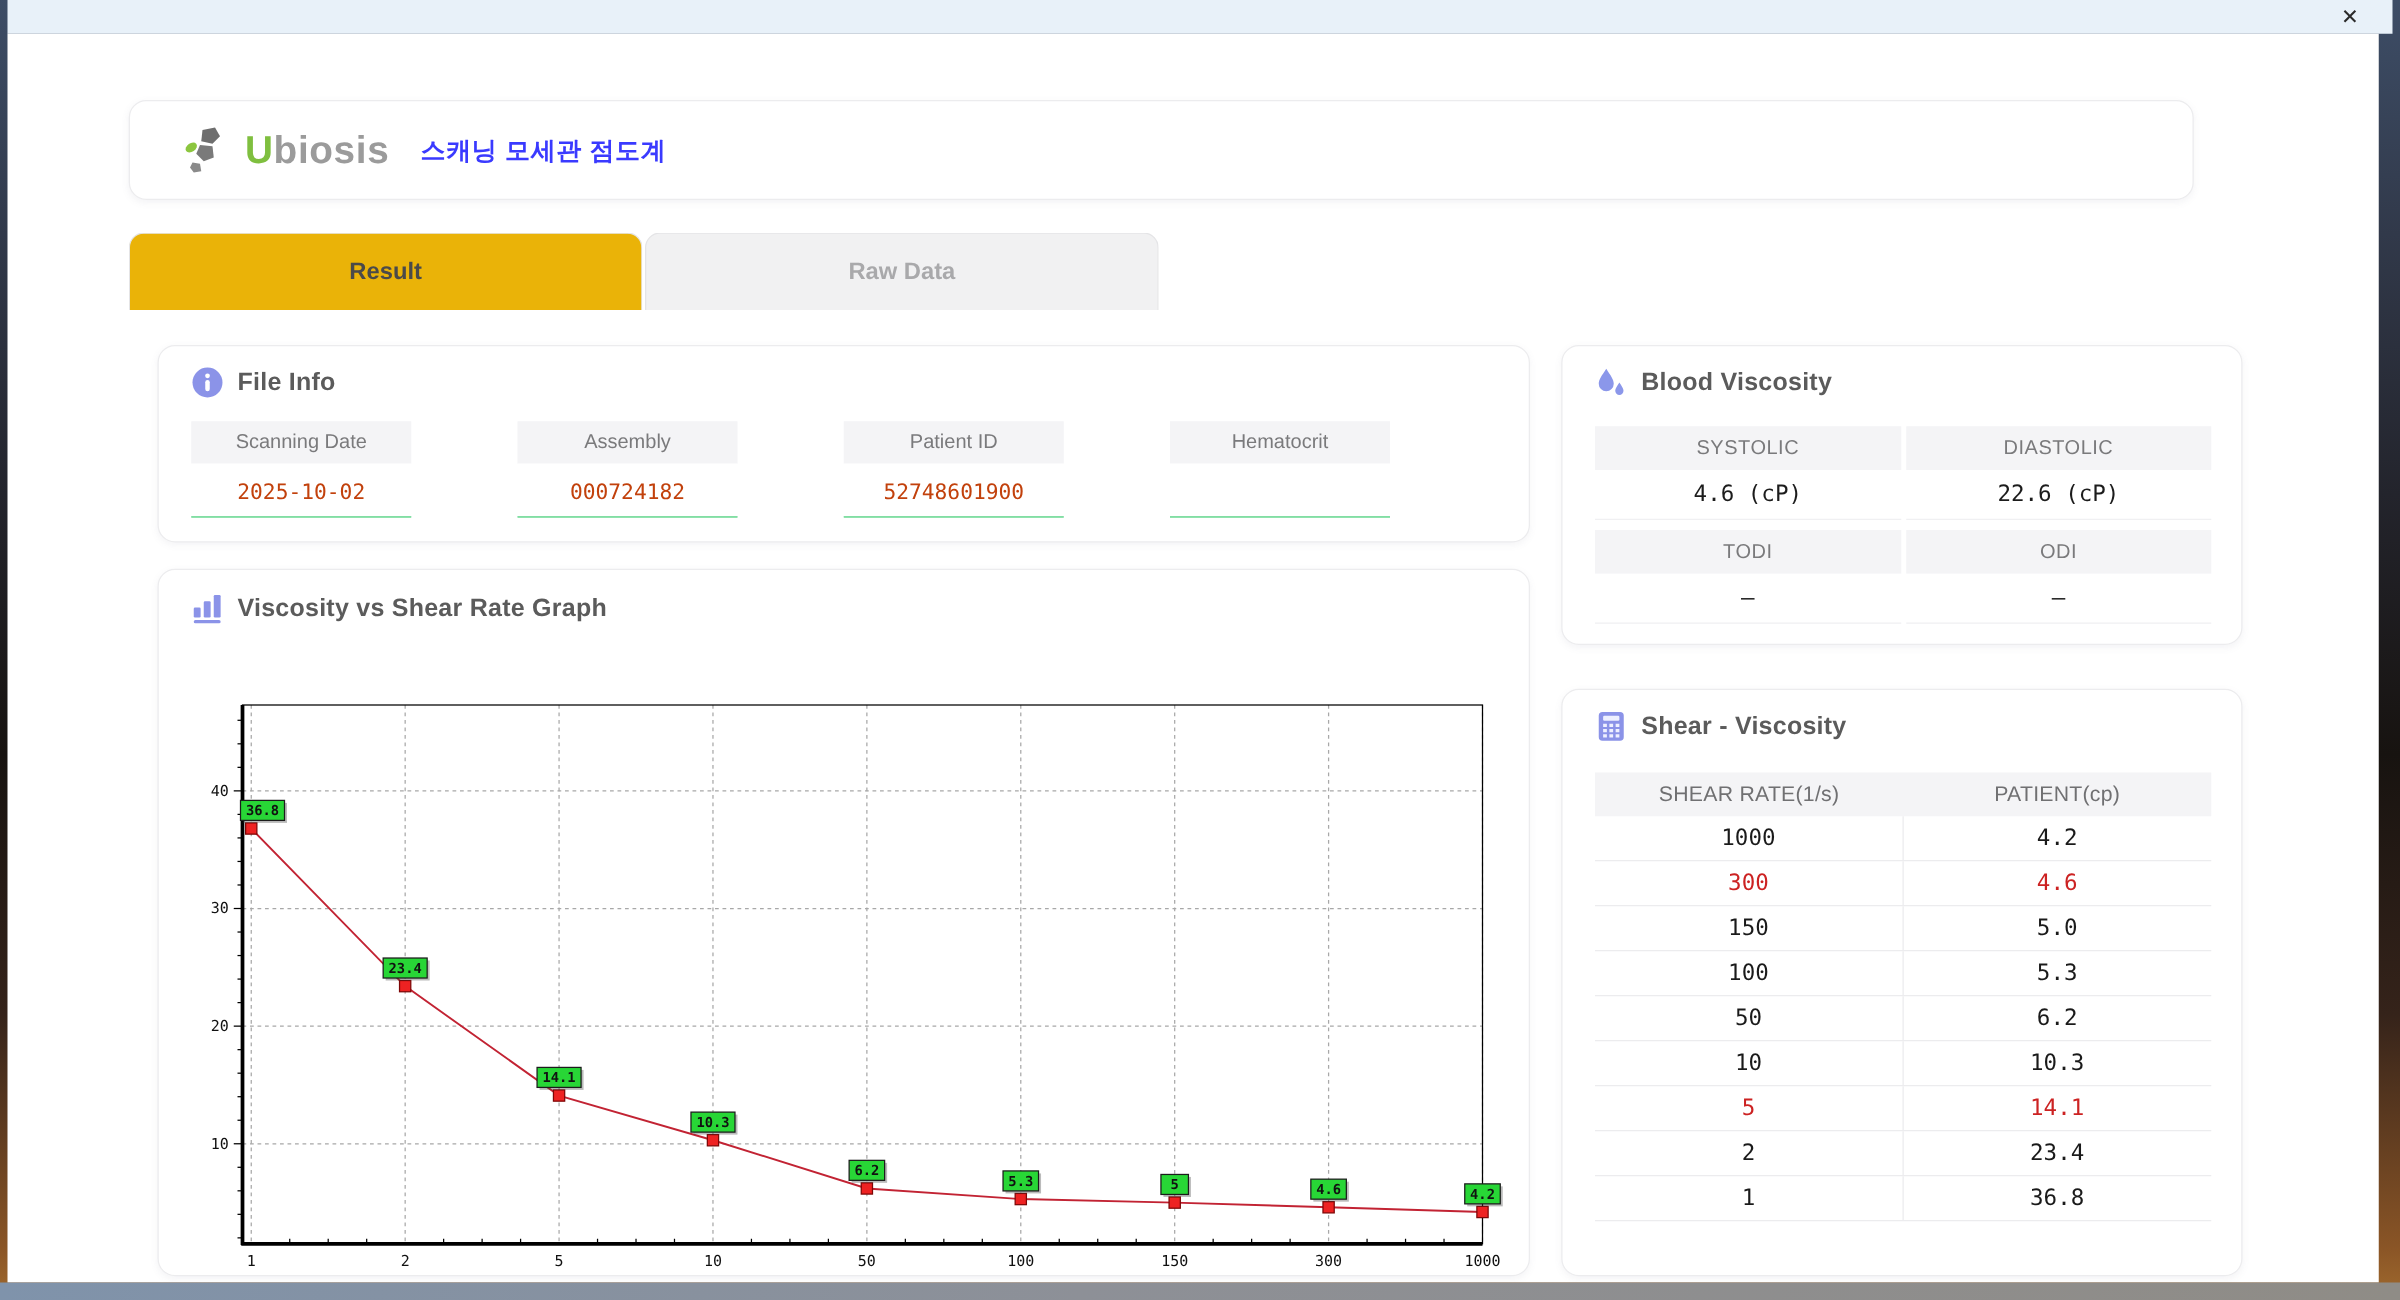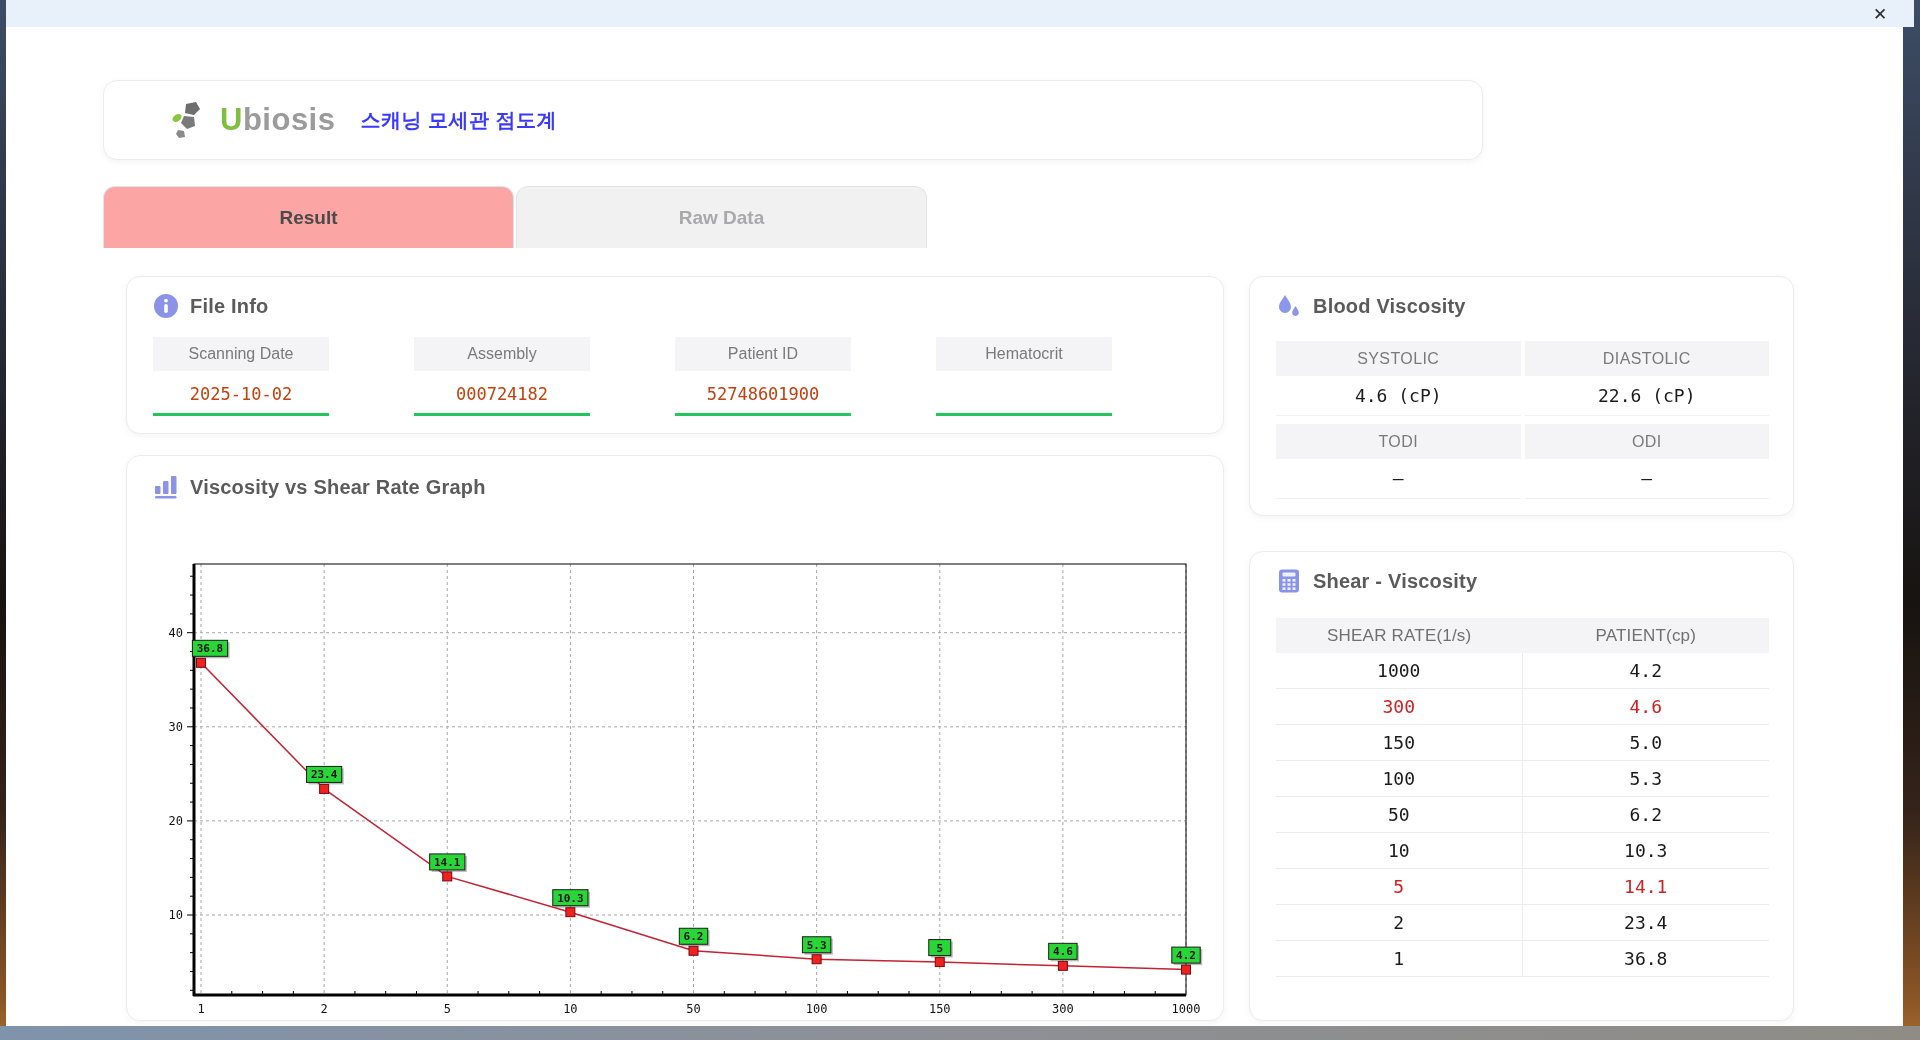--- a/index.html
+++ b/index.html
@@ -16,44 +16,44 @@
   .close-btn { position:absolute; right:24px; top:4px; width:20px; height:20px; font-size:17px; color:#2b2b2b;
                display:flex; align-items:center; justify-content:center; cursor:default; }
   .window { position:absolute; left:6px; top:27px; right:17px; height:999px; background:#ffffff; }
   .bottombar { position:absolute; left:0; right:0; bottom:0; height:14px;
                background:linear-gradient(90deg,#7f93ab 0%,#8d9097 45%,#8f8c86 100%); }
 
   .card { position:absolute; background:#fff; border:1px solid #ececee; border-radius:14px;
           box-shadow:0 2px 6px rgba(120,120,140,0.08); }
 
   
-  .header-card { left:97px; top:53px; width:1380px; height:80px; display:flex; align-items:center; padding-left:66px; }
+  .header-card { left:97px; top:53px; width:1652px; height:80px; display:flex; align-items:center; padding-left:42px; }
   .logo { display:flex; align-items:center; gap:6px; }
   .logo-text { font-size:31px; font-weight:bold; letter-spacing:0.5px; }
   .logo-u { color:#7fbf3f; }
   .logo-rest { color:#9b9b9b; font-weight:600; }
   .app-title { margin-left:25px; color:#3a3aff; font-size:20px; font-weight:bold; letter-spacing:0.5px; }
 
   
   .tabs { position:absolute; left:97px; top:159px; height:62px; display:flex; }
   .tab { width:411px; height:62px; display:flex; align-items:center; justify-content:center;
          font-size:19px; font-weight:bold; border:1px solid #e4e4e6; border-bottom:none;
          border-radius:12px 12px 0 0; cursor:default; }
-  .tab.active { background:#fca5a5; color:#4a4a4a; z-index:2; }
+  .tab.active { background:#eab308; color:#4a4a4a; z-index:2; }
   .tab.inactive { background:#f1f1f2; color:#a9a9ab; margin-left:2px; }
 
   
   .sec-head { position:absolute; display:flex; align-items:center; gap:11px; }
   .sec-head .txt { font-size:20px; font-weight:bold; color:#5b5b5b; letter-spacing:0.2px; }
   .icon-badge { width:26px; height:26px; display:flex; align-items:center; justify-content:center; }
 
   
   .file-card { left:120px; top:249px; width:1098px; height:158px;padding-left:45px; }
   .fields { position:absolute; left:26px; top:60px; display:grid; grid-template-columns:repeat(4,176px); column-gap:85px; }
-  .field { border-bottom:3px solid #22c55e; }
+  .field { border-bottom:1px solid #22c55e; }
   .field .lab { height:34px; background:#f4f4f6; color:#7a7a7c; font-size:16px;
                 display:flex; align-items:center; justify-content:center; }
   .field .val { height:42px; background:#fff; color:#c2410c; font-size:17px;
                 display:flex; align-items:center; justify-content:center; border-top:4px solid #fff; }
 
   
   .graph-card { left:120px; top:428px; width:1098px; height:566px; }
   #chart { position:absolute; left:24px; top:92px; overflow:visible; }
 
   

